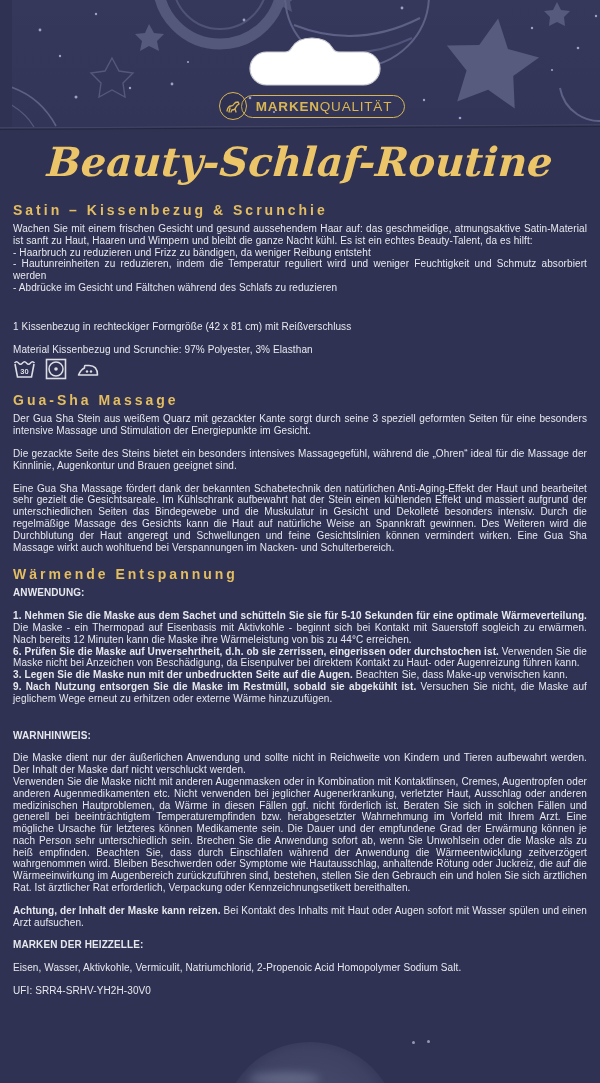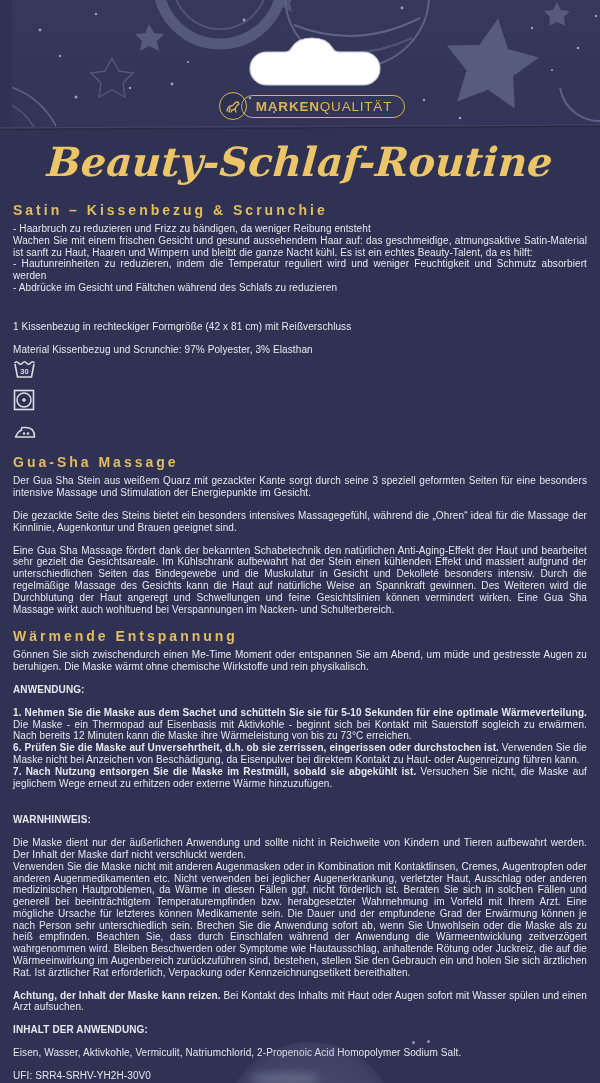--- a/index.html
+++ b/index.html
@@ -56,21 +56,21 @@
   }
   h2{
     color:#e3bd60;font-size:14px;line-height:20px;letter-spacing:3px;
     font-weight:700;margin:0 0 3px 0;text-align:left;
   }
   .content p{margin:0 0 11px 0;}
   .content p.tight{margin:0;}
   .content p.lastgap{margin:0 0 27px 0;}
   .label{font-weight:700;margin:0;}
   .lead{font-weight:700;}
-  .care-icons{display:flex;gap:9px;margin:3px 0 10px 0;flex-direction:column;}
+  .care-icons{display:flex;gap:9px;margin:3px 0 10px 0;}
   .gap-big{height:14px;}
   .gap-sm{height:11px;}
   
   .bottom-moon{
     position:absolute;left:222px;top:1042px;width:176px;height:176px;border-radius:50%;
     background:radial-gradient(circle at 50% 45%, rgba(140,145,178,0.30) 0%, rgba(130,134,168,0.18) 55%, rgba(130,134,168,0.0) 72%);
   }
   .bottom-glow{
     position:absolute;left:250px;top:1072px;width:70px;height:14px;border-radius:50%;
     background:rgba(190,200,225,0.25);filter:blur(4px);
@@ -160,22 +160,22 @@
     </div>
   </div>
 
   <div class="fold-line"></div>
 
   <h1 class="script-title">Beauty-Schlaf-Routine</h1>
 
   <div class="content">
 
     <h2>Satin – Kissenbezug &amp; Scrunchie</h2>
+    <p class="tight">Wachen Sie mit einem frischen Gesicht und gesund aussehendem Haar auf: das geschmeidige, atmungsaktive Satin-Material ist sanft zu Haut, Haaren und Wimpern und bleibt die ganze Nacht kühl. Es ist ein echtes Beauty-Talent, da es hilft:</p>
     <p class="tight">- Haarbruch zu reduzieren und Frizz zu bändigen, da weniger Reibung entsteht</p>
-    <p class="tight">Wachen Sie mit einem frischen Gesicht und gesund aussehendem Haar auf: das geschmeidige, atmungsaktive Satin-Material ist sanft zu Haut, Haaren und Wimpern und bleibt die ganze Nacht kühl. Es ist ein echtes Beauty-Talent, da es hilft:</p>
     <p class="tight">- Hautunreinheiten zu reduzieren, indem die Temperatur reguliert wird und weniger Feuchtigkeit und Schmutz absorbiert werden</p>
     <p class="lastgap">- Abdrücke im Gesicht und Fältchen während des Schlafs zu reduzieren</p>
     <p>1 Kissenbezug in rechteckiger Formgröße (42 x 81 cm) mit Reißverschluss</p>
     <p class="tight">Material Kissenbezug und Scrunchie: 97% Polyester, 3% Elasthan</p>
 
     <div class="care-icons">
       <svg width="23" height="22" viewBox="0 0 23 22">
         <path d="M2 6 L4.5 19 L18.5 19 L21 6" fill="none" stroke="#dcdde4" stroke-width="1.6"></path>
         <path d="M1.5 5 q2 -2.5 4 0 q2 2.5 4 0 q2 -2.5 4 0 q2 2.5 4 0 q2 -2.5 4 0" fill="none" stroke="#dcdde4" stroke-width="1.4"></path>
         <text x="11.5" y="15.5" text-anchor="middle" font-size="7.5" font-weight="bold" fill="#dcdde4" font-family="Liberation Sans, sans-serif">30</text>
@@ -191,36 +191,36 @@
         <circle cx="15" cy="13.5" r="1.2" fill="#dcdde4"></circle>
       </svg>
     </div>
 
     <h2>Gua-Sha Massage</h2>
     <p>Der Gua Sha Stein aus weißem Quarz mit gezackter Kante sorgt durch seine 3 speziell geformten Seiten für eine besonders intensive Massage und Stimulation der Energiepunkte im Gesicht.</p>
     <p>Die gezackte Seite des Steins bietet ein besonders intensives Massagegefühl, während die „Ohren“ ideal für die Massage der Kinnlinie, Augenkontur und Brauen geeignet sind.</p>
     <p>Eine Gua Sha Massage fördert dank der bekannten Schabetechnik den natürlichen Anti-Aging-Effekt der Haut und bearbeitet sehr gezielt die Gesichtsareale. Im Kühlschrank aufbewahrt hat der Stein einen kühlenden Effekt und massiert aufgrund der unterschiedlichen Seiten das Bindegewebe und die Muskulatur in Gesicht und Dekolleté besonders intensiv. Durch die regelmäßige Massage des Gesichts kann die Haut auf natürliche Weise an Spannkraft gewinnen. Des Weiteren wird die Durchblutung der Haut angeregt und Schwellungen und feine Gesichtslinien können vermindert wirken. Eine Gua Sha Massage wirkt auch wohltuend bei Verspannungen im Nacken- und Schulterbereich.</p>
 
     <h2>Wärmende Entspannung</h2>
-    <p>Gönnen Sie sich zwischendurch einen Me-Time Moment oder entspannen Sie am Abend, um müde und gestresste Augen zu beruhigen. Die Maske wärmt ohne chemische Wirkstoffe und rein physikalisch.</p>
 
     <p class="label">ANWENDUNG:</p>
-    <p class="tight"><span class="lead">1. Nehmen Sie die Maske aus dem Sachet und schütteln Sie sie für 5-10 Sekunden für eine optimale Wärmeverteilung.</span><span> Die Maske - ein Thermopad auf Eisenbasis mit Aktivkohle - beginnt sich bei Kontakt mit Sauerstoff sogleich zu erwärmen. Nach bereits 12 Minuten kann die Maske ihre Wärmeleistung von bis zu 73°C erreichen.</span></p>
+    <p class="tight"><span class="lead">1. Nehmen Sie die Maske aus dem Sachet und schütteln Sie sie für 5-10 Sekunden für eine optimale Wärmeverteilung.</span><span> Die Maske - ein Thermopad auf Eisenbasis mit Aktivkohle - beginnt sich bei Kontakt mit Sauerstoff sogleich zu erwärmen. Nach bereits 12 Minuten kann die Maske ihre Wärmeleistung von bis zu 44°C erreichen.</span></p>
     <p class="tight"><span class="lead">6. Prüfen Sie die Maske auf Unversehrtheit, d.h. ob sie zerrissen, eingerissen oder durchstochen ist.</span><span> Verwenden Sie die Maske nicht bei Anzeichen von Beschädigung, da Eisenpulver bei direktem Kontakt zu Haut- oder Augenreizung führen kann.</span></p>
-    <p class="tight"><span class="lead">7. Nach Nutzung entsorgen Sie die Maske im Restmüll, sobald sie abgekühlt ist.</span><span> Versuchen Sie nicht, die Maske auf jeglichem Wege erneut zu erhitzen oder externe Wärme hinzuzufügen.</span></p>
+    <p class="tight"><span class="lead">3. Legen Sie die Maske nun mit der unbedruckten Seite auf die Augen.</span><span> Beachten Sie, dass Make-up verwischen kann.</span></p>
+    <p class="tight"><span class="lead">9. Nach Nutzung entsorgen Sie die Maske im Restmüll, sobald sie abgekühlt ist.</span><span> Versuchen Sie nicht, die Maske auf jeglichem Wege erneut zu erhitzen oder externe Wärme hinzuzufügen.</span></p>
 
     <div class="gap-big"></div>
       <div class="gap-sm"></div>
     <p class="label">WARNHINWEIS:</p>
     <p class="tight">Die Maske dient nur der äußerlichen Anwendung und sollte nicht in Reichweite von Kindern und Tieren aufbewahrt werden. Der Inhalt der Maske darf nicht verschluckt werden.</p>
     <p>Verwenden Sie die Maske nicht mit anderen Augenmasken oder in Kombination mit Kontaktlinsen, Cremes, Augentropfen oder anderen Augenmedikamenten etc. Nicht verwenden bei jeglicher Augenerkrankung, verletzter Haut, Ausschlag oder anderen medizinischen Hautproblemen, da Wärme in diesen Fällen ggf. nicht förderlich ist. Beraten Sie sich in solchen Fällen und generell bei beeinträchtigtem Temperaturempfinden bzw. herabgesetzter Wahrnehmung im Vorfeld mit Ihrem Arzt. Eine mögliche Ursache für letzteres können Medikamente sein. Die Dauer und der empfundene Grad der Erwärmung können je nach Person sehr unterschiedlich sein. Brechen Sie die Anwendung sofort ab, wenn Sie Unwohlsein oder die Maske als zu heiß empfinden. Beachten Sie, dass durch Einschlafen während der Anwendung die Wärmeentwicklung zeitverzögert wahrgenommen wird. Bleiben Beschwerden oder Symptome wie Hautausschlag, anhaltende Rötung oder Juckreiz, die auf die Wärmeeinwirkung im Augenbereich zurückzuführen sind, bestehen, stellen Sie den Gebrauch ein und holen Sie sich ärztlichen Rat. Ist ärztlicher Rat erforderlich, Verpackung oder Kennzeichnungsetikett bereithalten.</p>
 
     <p><span class="lead">Achtung, der Inhalt der Maske kann reizen.</span><span> Bei Kontakt des Inhalts mit Haut oder Augen sofort mit Wasser spülen und einen Arzt aufsuchen.</span></p>
 
-    <p class="label">INHALT DER ANWENDUNG:</p>
+    <p class="label">MARKEN DER HEIZZELLE:</p>
     <p>Eisen, Wasser, Aktivkohle, Vermiculit, Natriumchlorid, 2-Propenoic Acid Homopolymer Sodium Salt.</p>
 
     <p class="tight">UFI: SRR4-SRHV-YH2H-30V0</p>
   </div>
 
   <div class="bottom-moon"></div>
   <div class="bottom-glow"></div>
   <div class="tiny-star" style="left:412px;top:1041px;"></div>
   <div class="tiny-star" style="left:427px;top:1040px;"></div>
 

